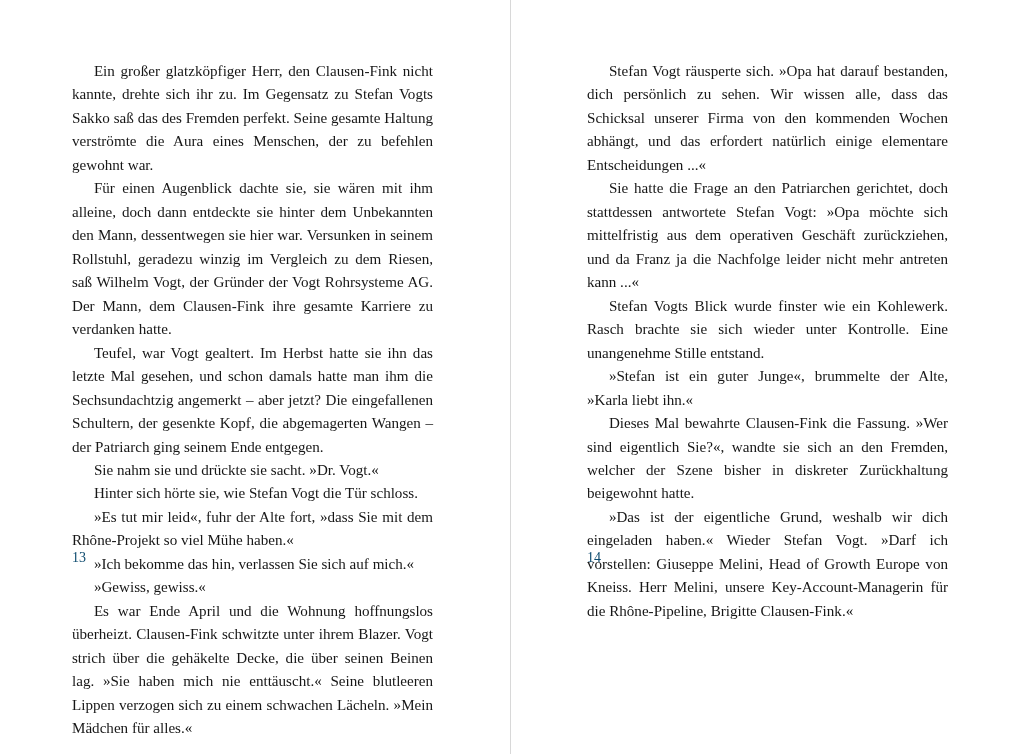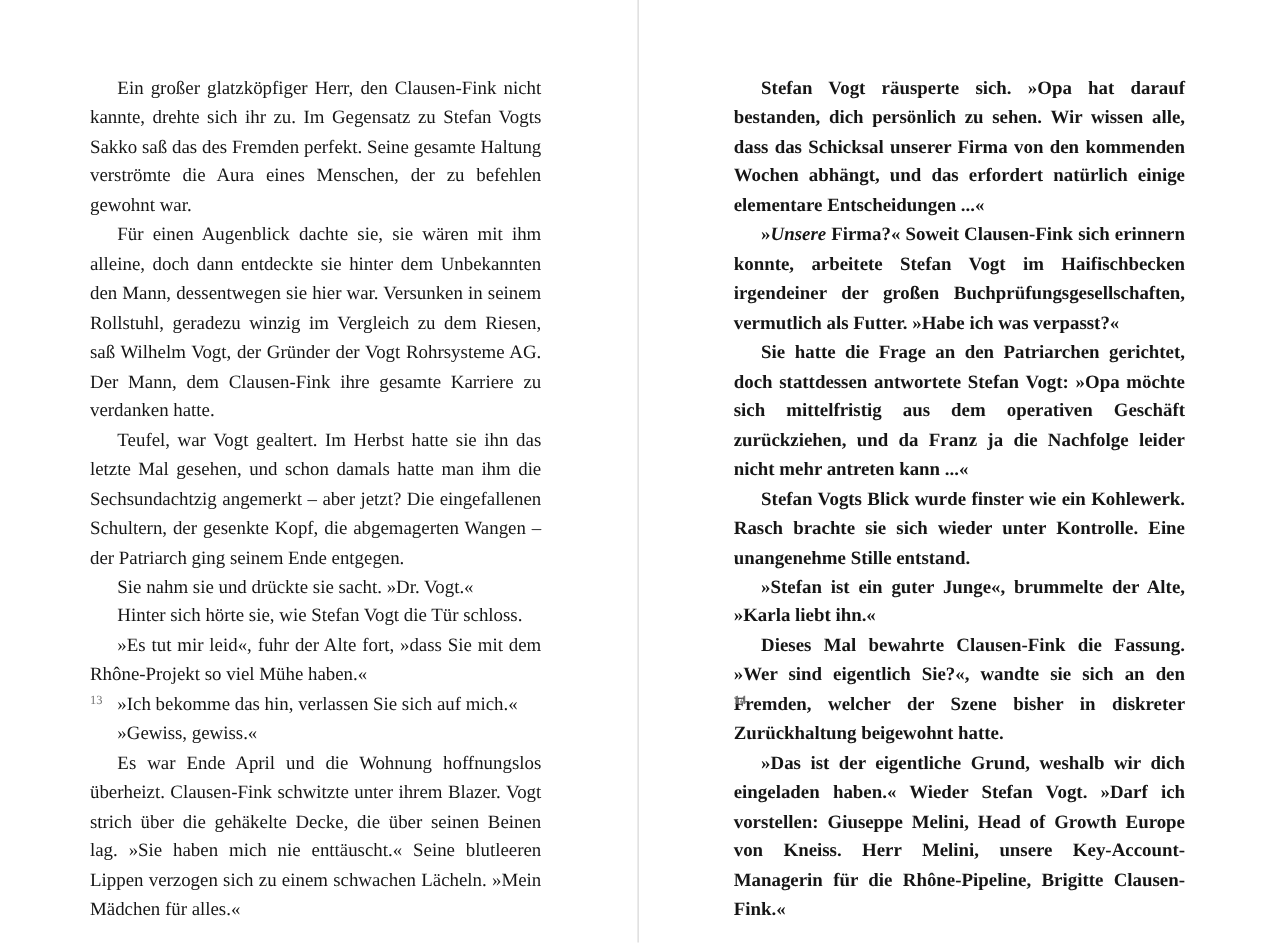--- a/index.html
+++ b/index.html
@@ -33,21 +33,20 @@
     position: relative;
     width: 510px;
     height: 607px;
     box-sizing: border-box;
   }
   .page-left {
     padding: 60px 77px 0 72px;
   }
   .page-right {
     padding: 60px 72px 2px 77px;
-    font-weight: bold;
   }
   .text-block {
     font-size: 15.1px;
     line-height: 1.555;
     text-align: justify;
     hyphens: auto;
     -webkit-hyphens: auto;
     color: #161616;
   }
   .text-block p {
@@ -56,22 +55,22 @@
   }
   .text-block p.first {
     text-indent: 1.45em;
   }
   .text-block p em {
     font-style: italic;
   }
   .folio {
     position: absolute;
     bottom: 41px;
-    font-size: 10px;
-    color: #737373;
+    font-size: 14px;
+    color: #0c4a6e;
   }
   .folio-left {
     left: 72px;
   }
   .folio-right {
     left: 77px;
   }
 </style>
 </head>
 <body>
@@ -92,21 +91,20 @@
       <p>»Gewiss, gewiss.«</p>
       <p>Es war Ende April und die Wohnung hoffnungslos überheizt. Clausen-Fink schwitzte unter ihrem Blazer. Vogt strich über die gehäkelte Decke, die über seinen Beinen lag. »Sie haben mich nie enttäuscht.« Seine blutleeren Lippen verzogen sich zu einem schwachen Lächeln. »Mein Mädchen für alles.«</p>
 
     </div>
     <div class="folio folio-left">13</div>
   </div>
 
   <div class="page page-right">
     <div class="text-block">
       <p class="first">Stefan Vogt räusperte sich. »Opa hat darauf bestanden, dich persönlich zu sehen. Wir wissen alle, dass das Schicksal unserer Firma von den kommenden Wochen abhängt, und das erfordert natürlich einige elementare Entscheidungen ...«</p>
-      <p>»<em>Unsere</em> Firma?« Soweit Clausen-Fink sich erinnern konnte, arbeitete Stefan Vogt im Haifischbecken irgendeiner der großen Buchprüfungsgesellschaften, vermutlich als Futter. »Habe ich was verpasst?«</p>
       <p>Sie hatte die Frage an den Patriarchen gerichtet, doch stattdessen antwortete Stefan Vogt: »Opa möchte sich mittelfristig aus dem operativen Geschäft zurückziehen, und da Franz ja die Nachfolge leider nicht mehr antreten kann ...«</p>
       <p>Stefan Vogts Blick wurde finster wie ein Kohlewerk. Rasch brachte sie sich wieder unter Kontrolle. Eine unangenehme Stille entstand.</p>
       <p>»Stefan ist ein guter Junge«, brummelte der Alte, »Karla liebt ihn.«</p>
       <p>Dieses Mal bewahrte Clausen-Fink die Fassung. »Wer sind eigentlich Sie?«, wandte sie sich an den Fremden, welcher der Szene bisher in diskreter Zurückhaltung beigewohnt hatte.</p>
       <p>»Das ist der eigentliche Grund, weshalb wir dich eingeladen haben.« Wieder Stefan Vogt. »Darf ich vorstellen: Giuseppe Melini, Head of Growth Europe von Kneiss. Herr Melini, unsere Key-Account-Managerin für die Rhône-Pipeline, Brigitte Clausen-Fink.«</p>
 
     </div>
     <div class="folio folio-right">14</div>
   </div>
 

